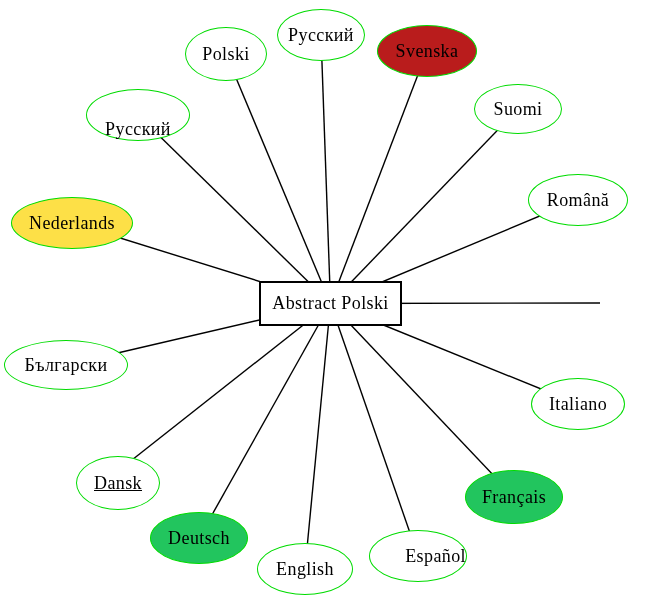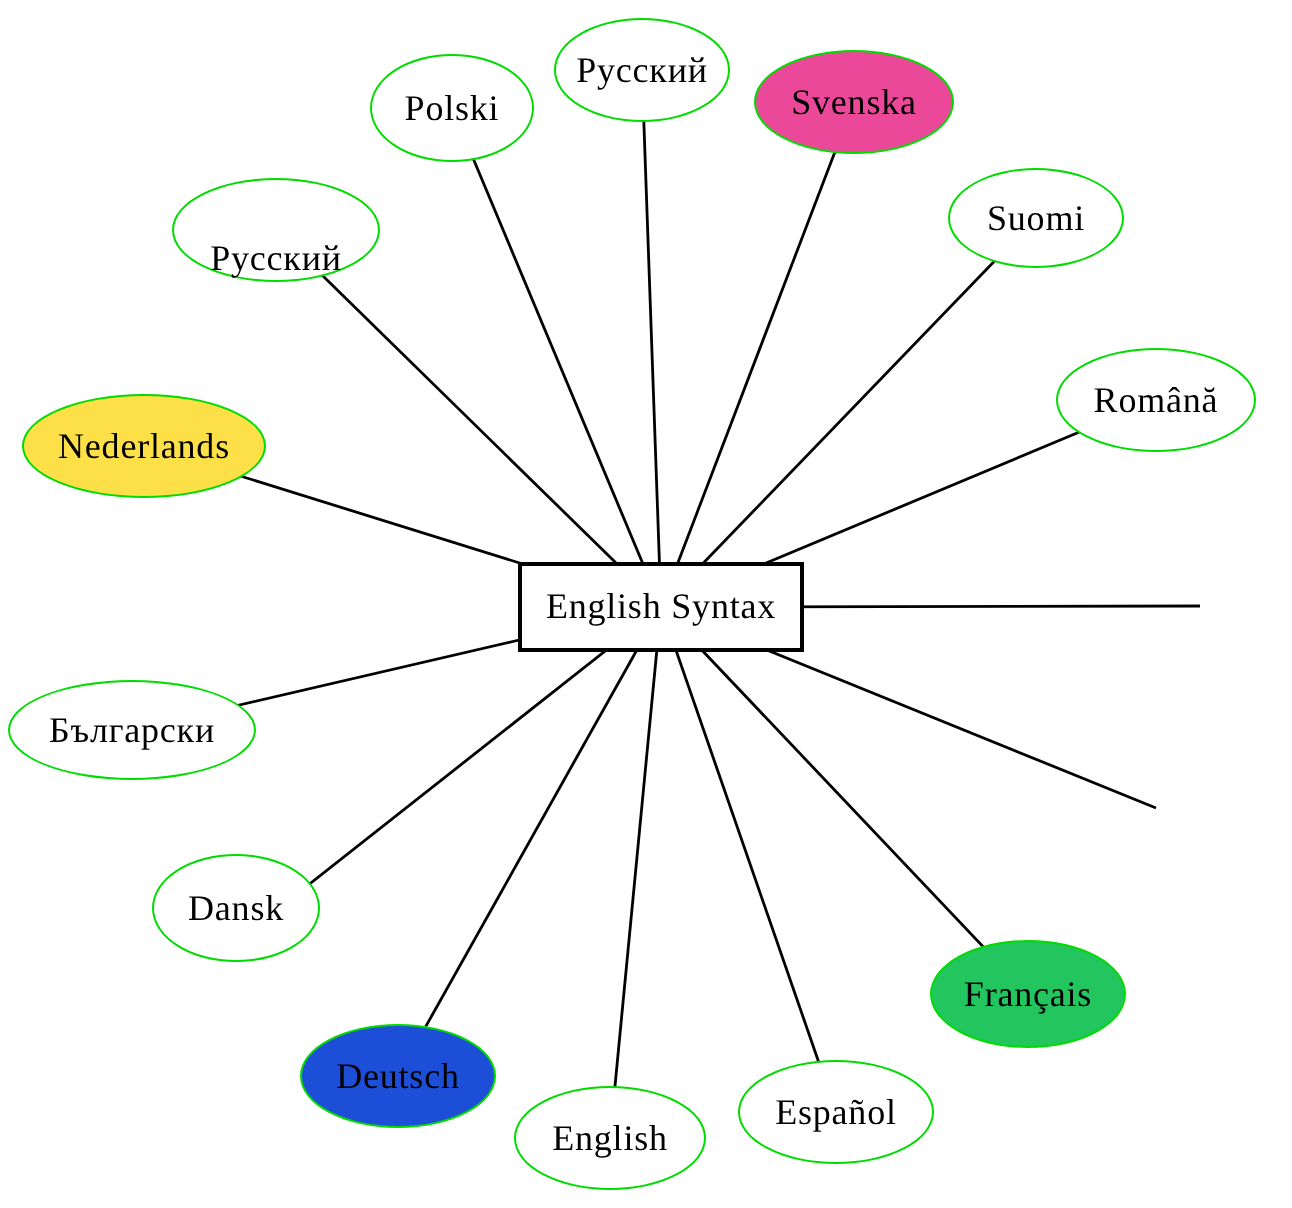--- a/index.html
+++ b/index.html
@@ -80,50 +80,53 @@
       <line x1="330.5" y1="303.5" x2="72" y2="223" stroke="#000000" stroke-width="1.4"></line>
       <line x1="330.5" y1="303.5" x2="138" y2="115" stroke="#000000" stroke-width="1.4"></line>
     </svg>
   <div class="nodes-layer">
       <div class="lang-node" style="left: 185px; top: 27px; width: 82px; height: 54px; border-color: rgb(0, 220, 0); background: rgb(255, 255, 255);">
         <span>Polski</span>
       </div>
       <div class="lang-node" style="left: 277px; top: 9px; width: 88px; height: 52px; border-color: rgb(0, 220, 0); background: rgb(255, 255, 255);">
         <span>Русский</span>
       </div>
-      <div class="lang-node" style="left: 377px; top: 25px; width: 100px; height: 52px; border-color: rgb(0, 220, 0); background: #ec4899;">
+      <div class="lang-node" style="left: 377px; top: 25px; width: 100px; height: 52px; border-color: rgb(0, 220, 0); background: #b91c1c;">
         <span>Svenska</span>
       </div>
       <div class="lang-node" style="left: 474px; top: 84px; width: 88px; height: 50px; border-color: rgb(0, 220, 0); background: rgb(255, 255, 255);">
         <span>Suomi</span>
       </div>
       <div class="lang-node" style="left: 528px; top: 174px; width: 100px; height: 52px; border-color: rgb(0, 220, 0); background: rgb(255, 255, 255);">
         <span>Română</span>
       </div>
+      <div class="lang-node" style="left: 531px; top: 378px; width: 94px; height: 52px; border-color: rgb(0, 220, 0); background: rgb(255, 255, 255);">
+        <span>Italiano</span>
+      </div>
       <div class="lang-node" style="left: 465px; top: 470px; width: 98px; height: 54px; border-color: rgb(0, 220, 0); background: #22c55e;">
         <span>Français</span>
       </div>
-      <div class="lang-node" style="left: 369px; top: 530px; width: 98px; height: 52px; border-color: rgb(0, 220, 0); background: rgb(255, 255, 255);">
+      <div class="lang-node" style="left: 369px; top: 530px; width: 98px; height: 52px; border-color: rgb(0, 220, 0); background: rgb(255, 255, 255); justify-content: flex-end;">
         <span>Español</span>
       </div>
       <div class="lang-node" style="left: 257px; top: 543px; width: 96px; height: 52px; border-color: rgb(0, 220, 0); background: rgb(255, 255, 255);">
         <span>English</span>
       </div>
-      <div class="lang-node" style="left: 150px; top: 512px; width: 98px; height: 52px; border-color: rgb(0, 220, 0); background: #1d4ed8;">
+      <div class="lang-node" style="left: 150px; top: 512px; width: 98px; height: 52px; border-color: rgb(0, 220, 0); background: #22c55e;">
         <span>Deutsch</span>
       </div>
-      <div class="lang-node" style="left: 76px; top: 427px; width: 84px; height: 54px; border-color: rgb(0, 220, 0); background: rgb(255, 255, 255);">
+      <div class="lang-node" style="left: 76px; top: 456px; width: 84px; height: 54px; border-color: rgb(0, 220, 0); background: rgb(255, 255, 255); text-decoration: underline;">
         <span>Dansk</span>
       </div>
       <div class="lang-node" style="left: 4px; top: 340px; width: 124px; height: 50px; border-color: rgb(0, 220, 0); background: rgb(255, 255, 255);">
         <span>Български</span>
       </div>
       <div class="lang-node" style="left: 11px; top: 197px; width: 122px; height: 52px; border-color: rgb(0, 220, 0); background: #fde047;">
         <span>Nederlands</span>
       </div>
       <div class="lang-node" style="left: 86px; top: 89px; width: 104px; height: 52px; border-color: rgb(0, 220, 0); background: rgb(255, 255, 255); align-items: flex-end;">
         <span>Русский</span>
       </div>
     </div>
   <div class="center-node" style="left: 259px; top: 281px; width: 143px; height: 45px; border-color: rgb(0, 0, 0);">
-    <span>English Syntax</span>
+    <span>Abstract Polski</span>
   </div>
 </div>
 
 </body></html>

